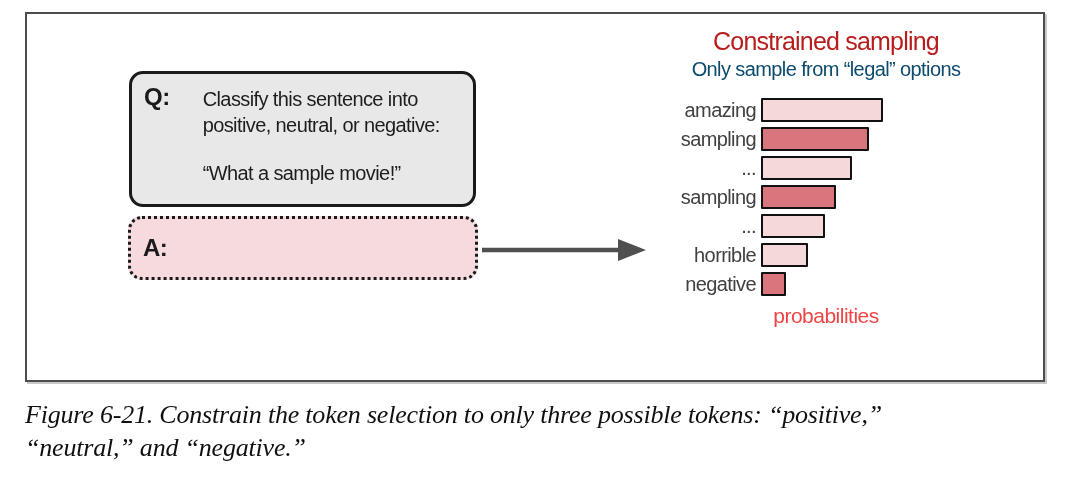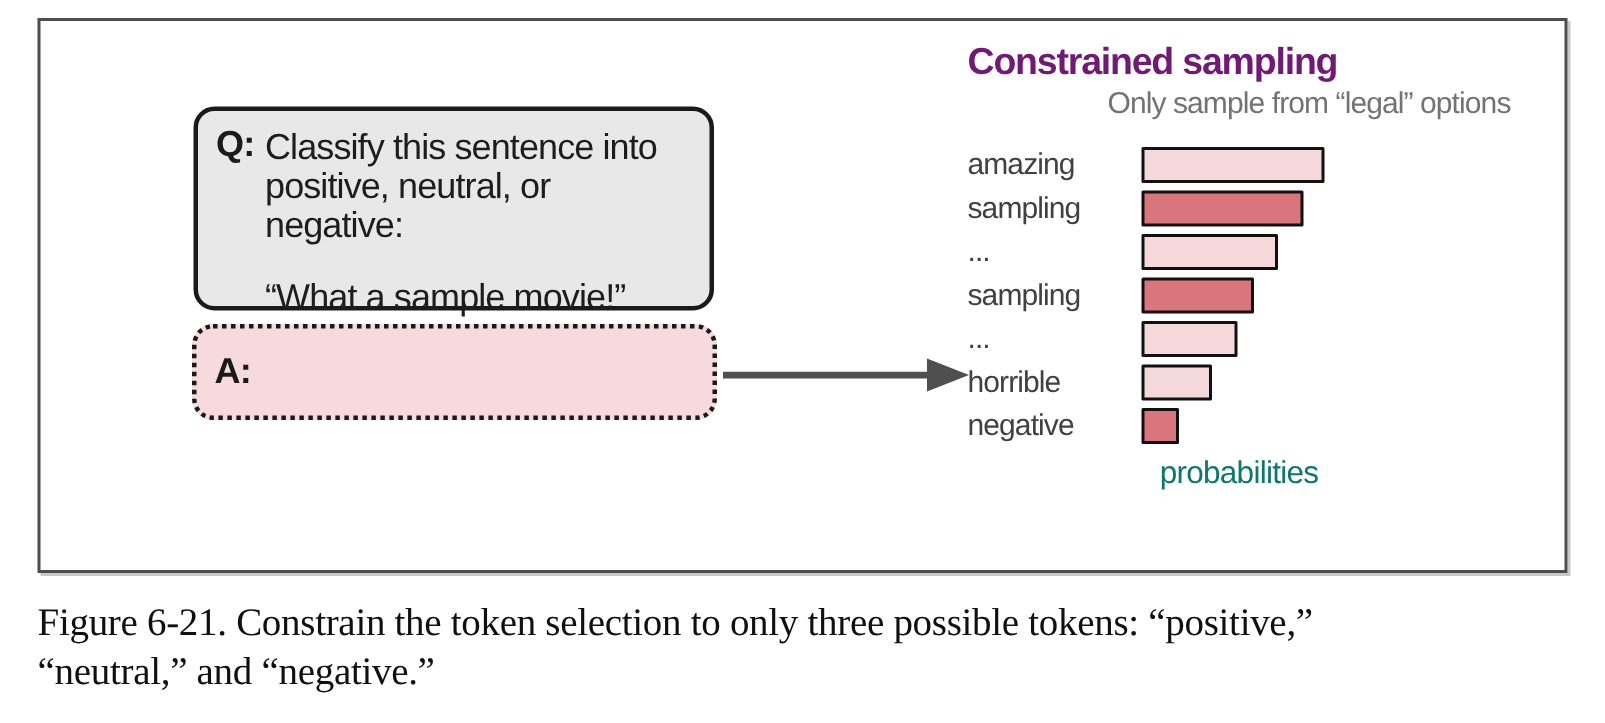--- a/index.html
+++ b/index.html
@@ -30,25 +30,26 @@
     gap: 7px;
   }
   .q-prefix {
     font-size: 24px;
     font-weight: bold;
     color: #1a1a1a;
     letter-spacing: -0.5px;
     line-height: 26px;
   }
   .q-lines {
-    font-size: 24px;
+    font-size: 20px;
     color: #1d1d1d;
     letter-spacing: -0.6px;
     line-height: 26px;
     padding-top: 2px;
+    margin-left: 26px;
   }
   .q-blank { min-height: 22px; }
   
   .a-box {
     position: absolute;
     left: 101px; top: 202px;
     width: 350px; height: 64px;
     background: #f6dadd;
     border: 3px dotted #1a1a1a;
     border-radius: 14px;
@@ -67,69 +68,70 @@
     position: absolute;
     left: 453px; top: 220px;
   }
   
   .chart {
     position: absolute;
     left: 618px; top: 12px;
     width: 362px;
   }
   .chart-title {
-    text-align: left;
+    text-align: center;
     font-size: 25px;
-    font-weight: bold;
-    color: #701a75;
+    font-weight: normal;
+    color: #b91c1c;
     letter-spacing: -0.8px;
     line-height: 30px;
   }
   .chart-subtitle {
-    text-align: right;
+    text-align: center;
     font-size: 20px;
-    color: #737373;
+    color: #0c4a6e;
     letter-spacing: -0.6px;
     line-height: 26px;
   }
   .bar-rows { margin-top: 16px; }
   .bar-row {
     display: flex;
     align-items: center;
     height: 24px;
     margin-bottom: 5px;
   }
   .bar-label {
     width: 116px;
-    text-align: left;
-    padding-right: 19px;
+    text-align: right;
+    padding-right: 5px;
     font-size: 20px;
     color: #414141;
     letter-spacing: -0.6px;
     white-space: nowrap;
   }
   .bar {
     display: inline-block;
     height: 24px;
     border: 2.5px solid #111111;
     border-radius: 1px;
   }
   .chart-xlabel {
     margin-top: 8px;
     text-align: center;
     font-size: 21px;
-    color: #0f766e;
+    color: #ef4444;
     letter-spacing: -0.5px;
   }
   
   .caption {
     position: absolute;
     left: 25px; top: 398px;
     width: 1010px;
     font-family: "Liberation Serif", serif;
+    font-style: italic;
     font-size: 26px;
     line-height: 33px;
     color: #101010;
     letter-spacing: -0.2px;
   }
 </style>
 </head>
 <body>
 
 <div class="figure-box">

